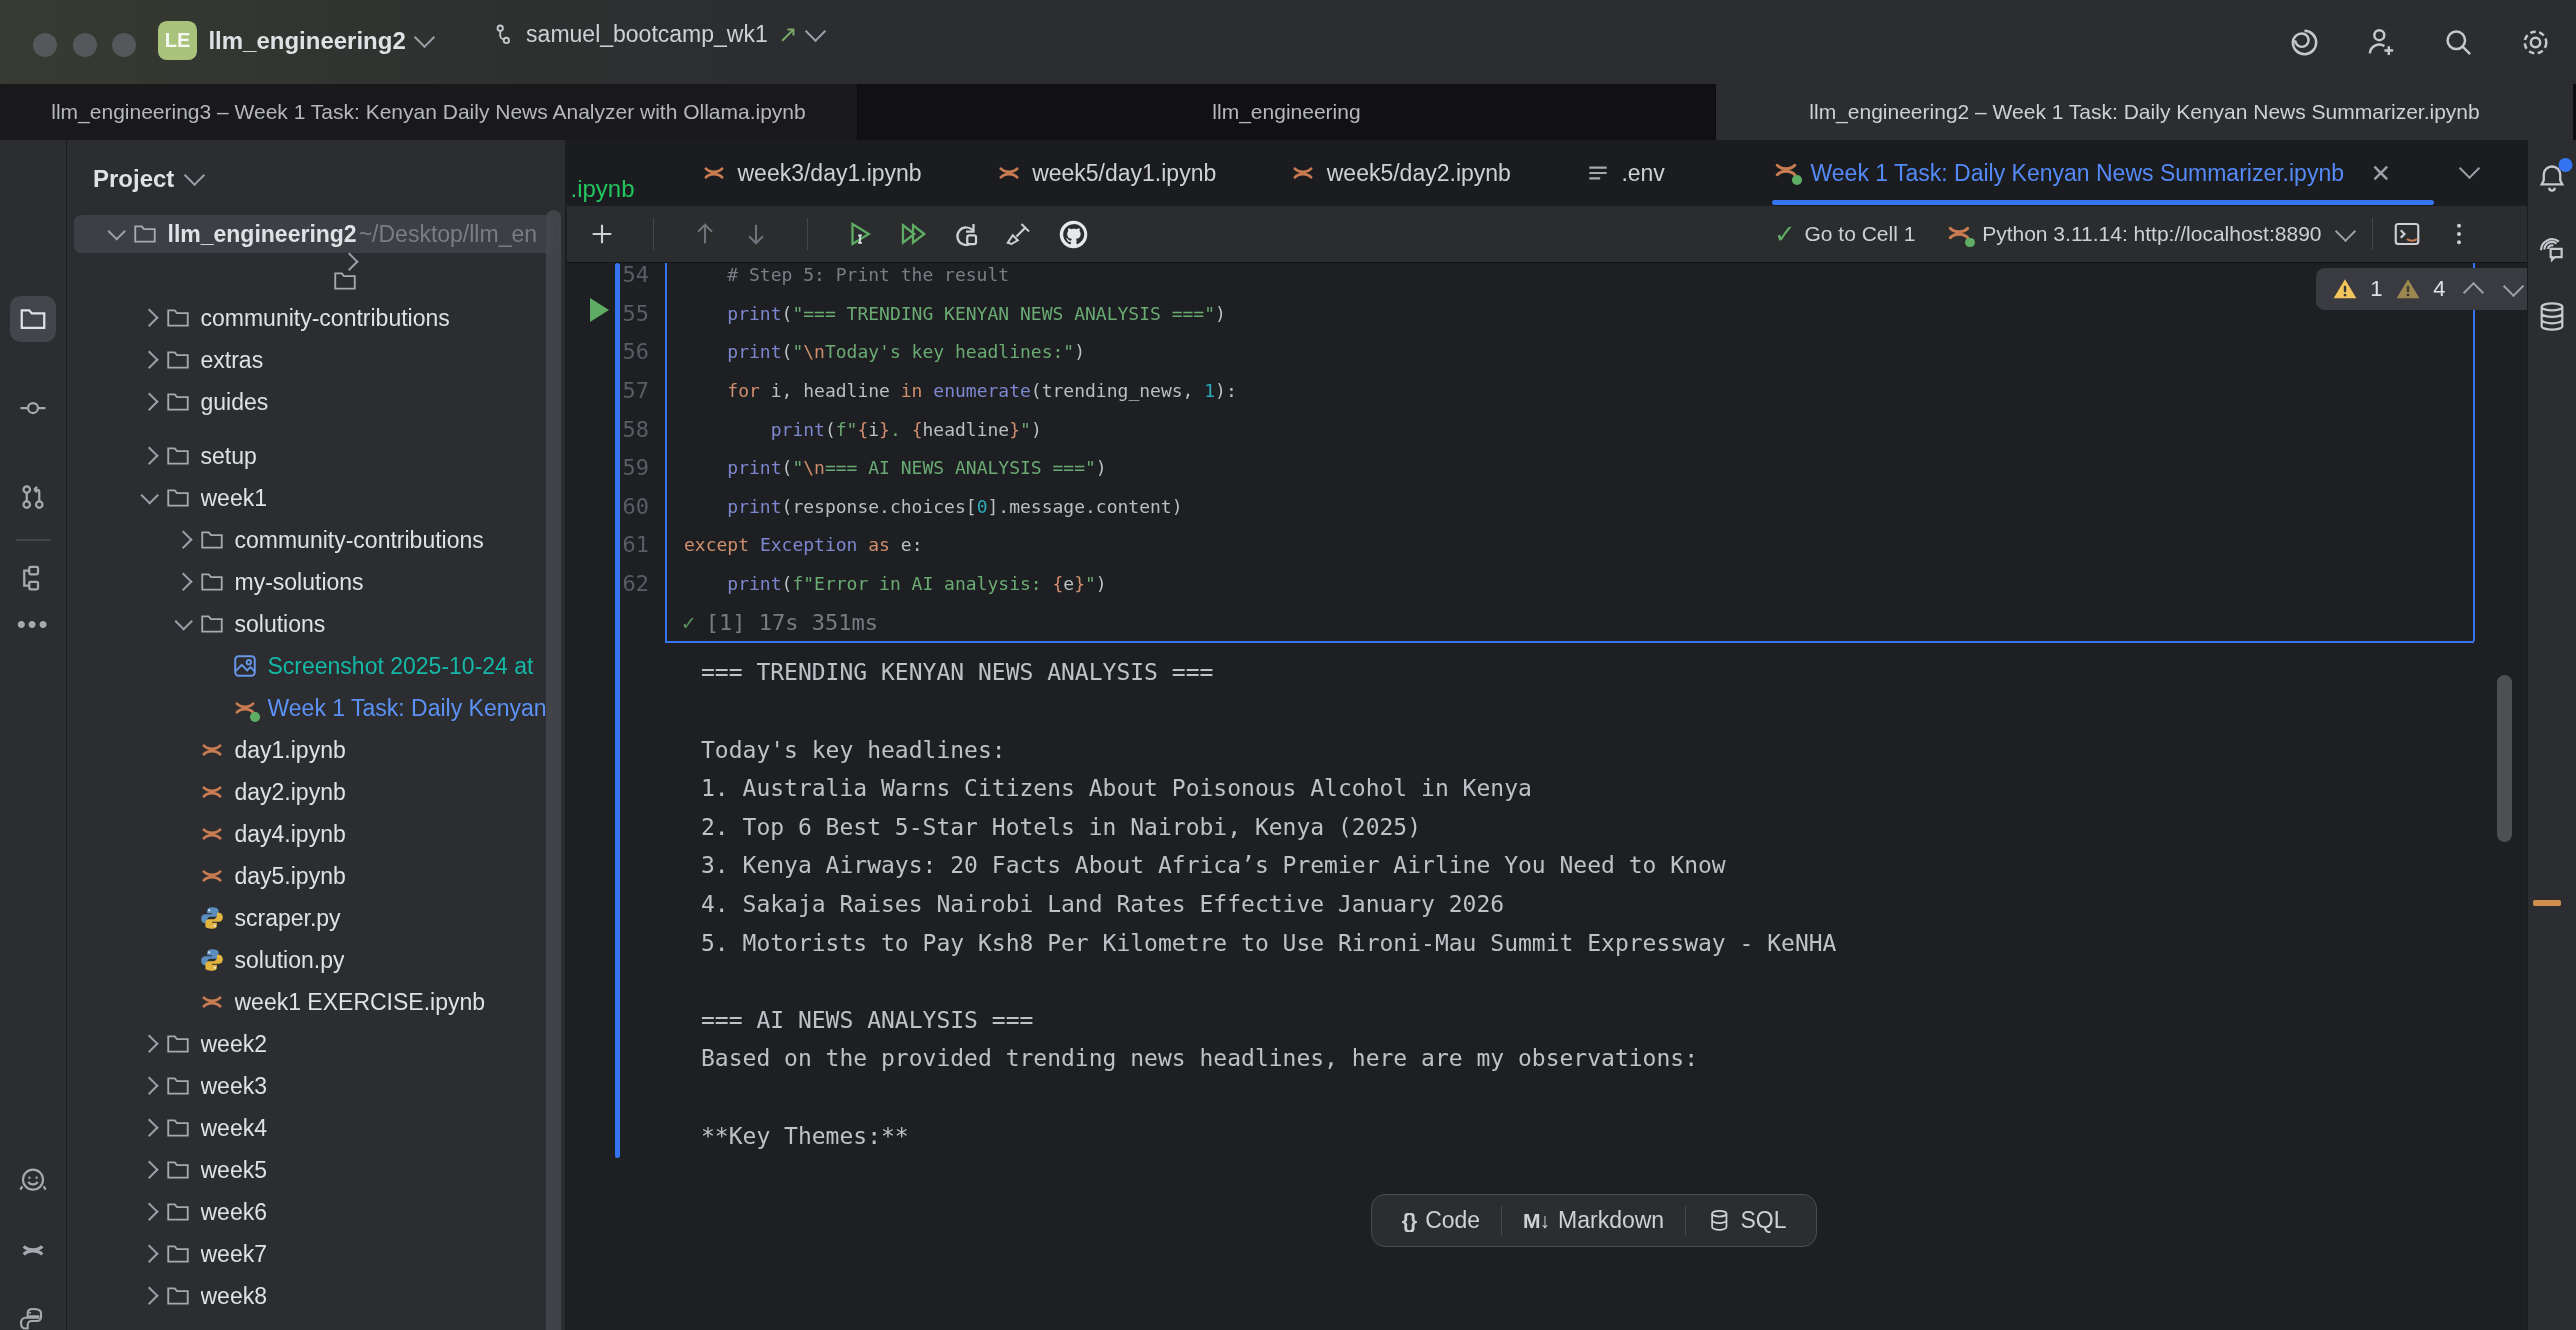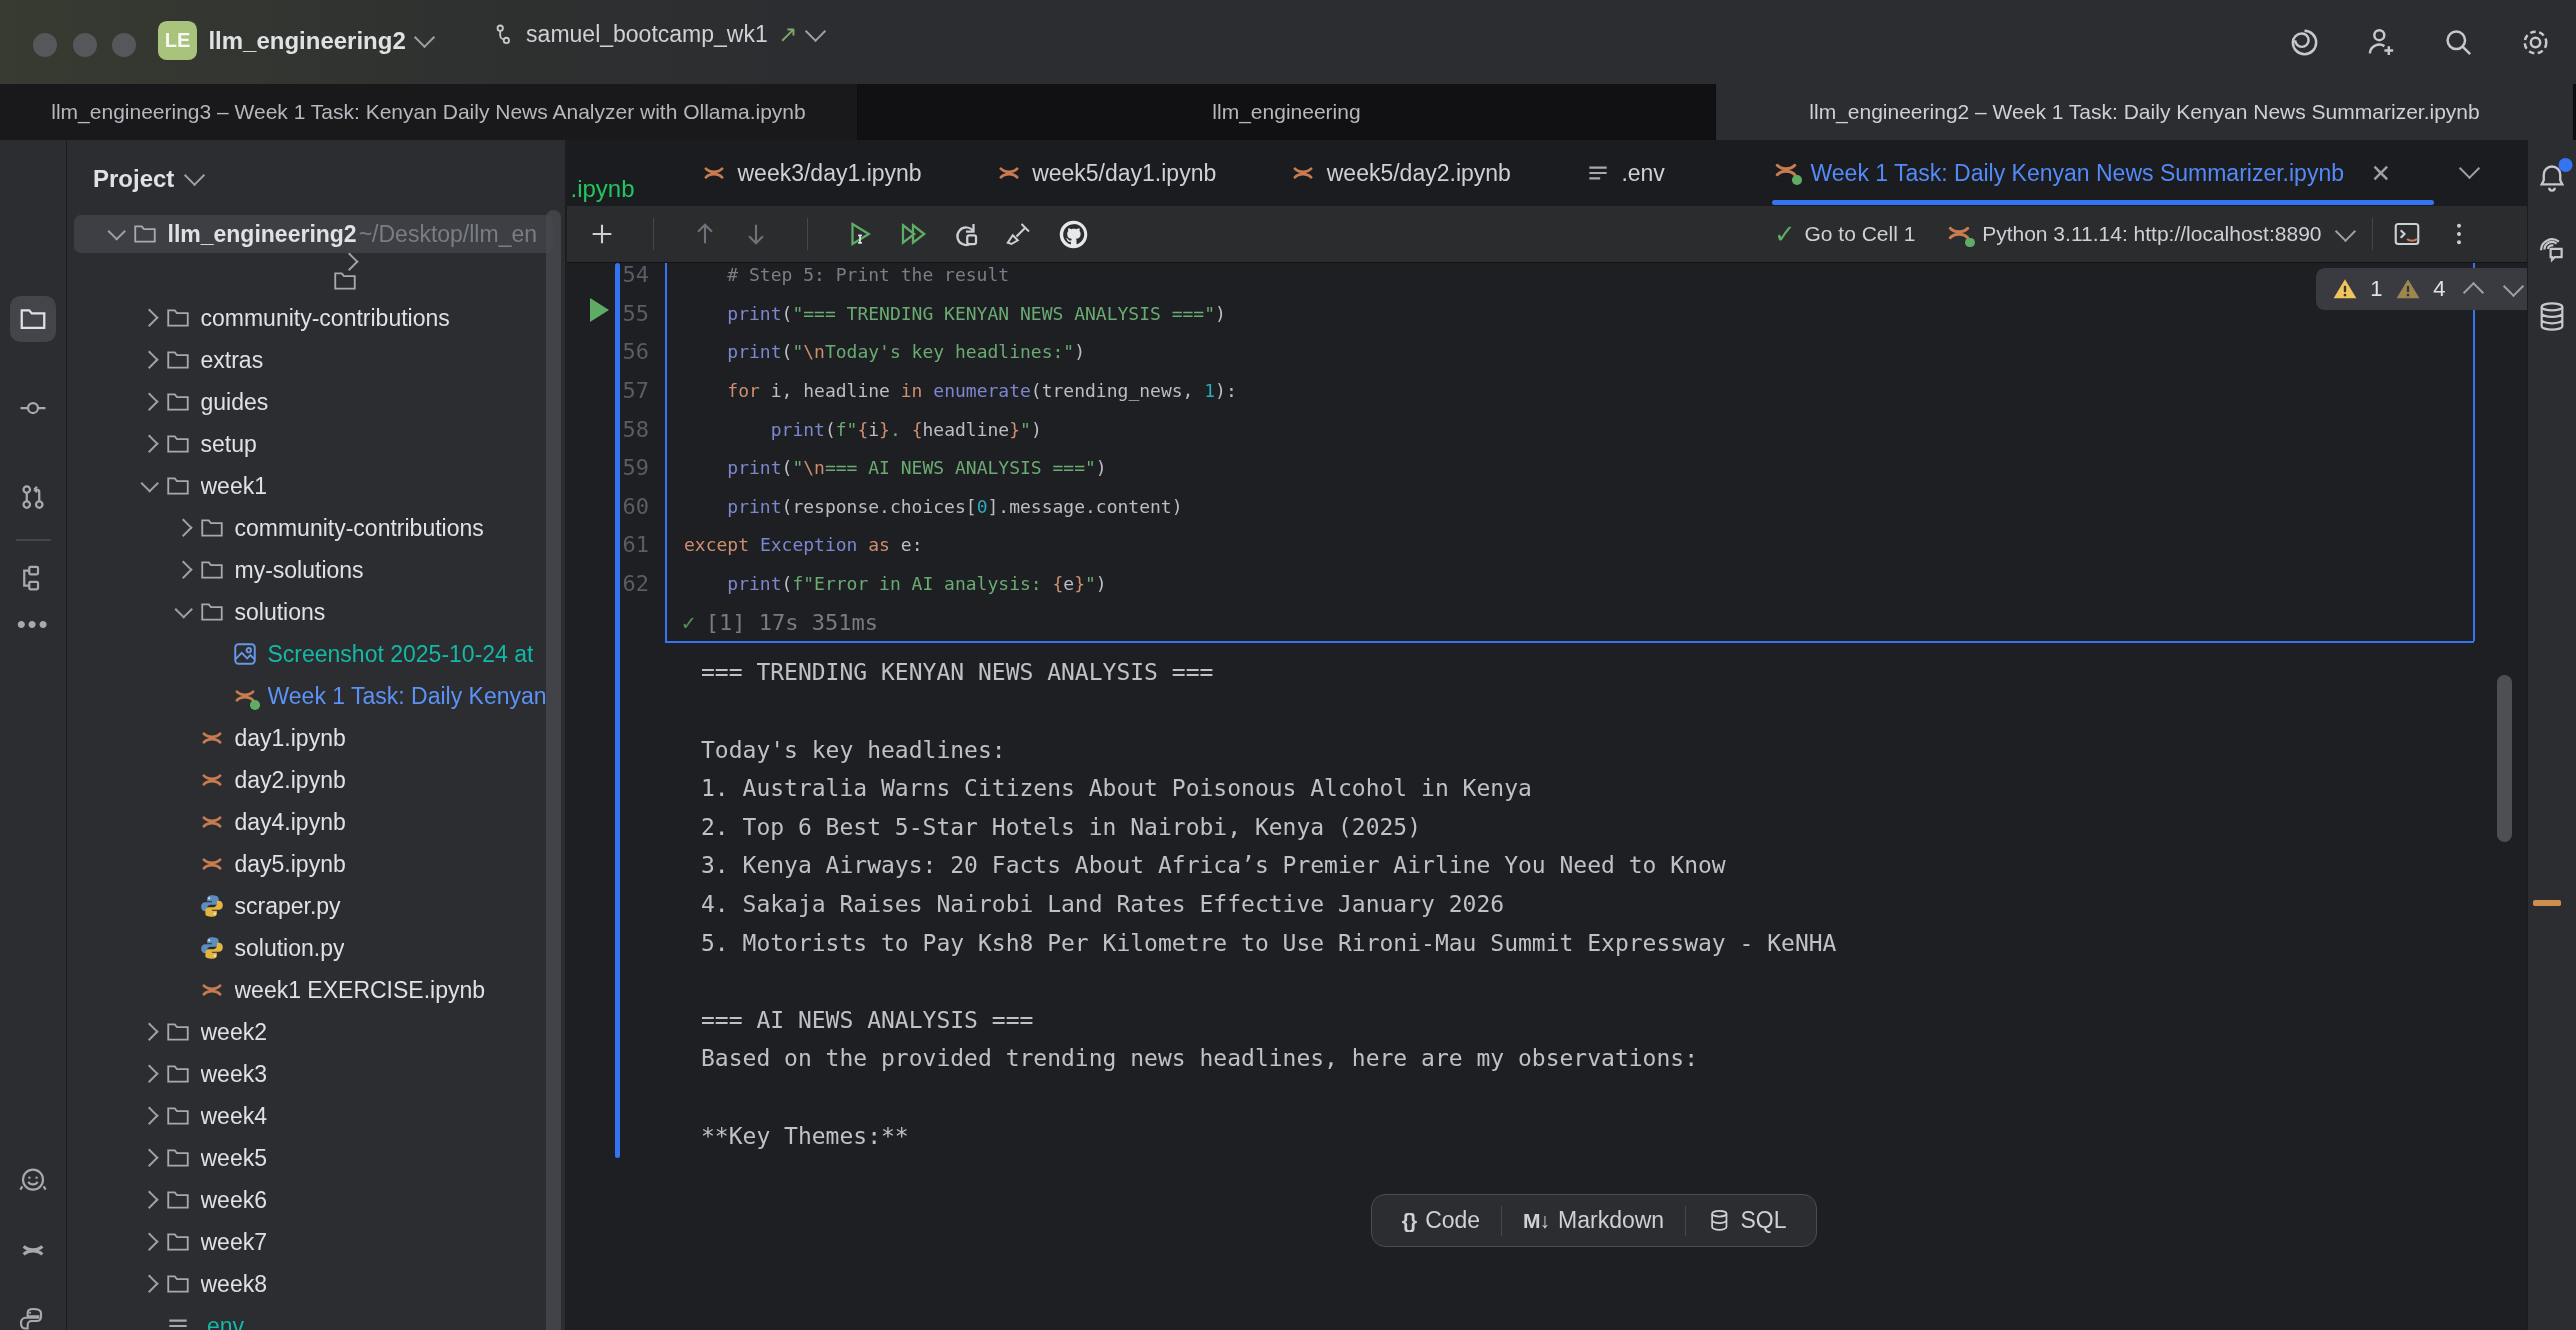--- a/index.html
+++ b/index.html
@@ -279,21 +279,21 @@
         <span class="tchev">
           <span class="cright"></span>
         </span>
         <span class="ticon">
           <svg width="26" height="26" viewBox="0 0 24 24" fill="none" stroke="#a6a9ae" stroke-width="1.7">
             <path d="M3 5 h6 l2 2.5 h10 v11.5 h-18 z"></path>
           </svg>
         </span>
         <span class="tlabel " style="">guides</span>
       </div>
-      <div class="trow" style="padding-left: 68px;">
+      <div class="trow" style="padding-left: 68px; margin-top: 12px;">
         <span class="tchev">
           <span class="cright"></span>
         </span>
         <span class="ticon">
           <svg width="26" height="26" viewBox="0 0 24 24" fill="none" stroke="#a6a9ae" stroke-width="1.7">
             <path d="M3 5 h6 l2 2.5 h10 v11.5 h-18 z"></path>
           </svg>
         </span>
         <span class="tlabel " style="">setup</span>
       </div>

